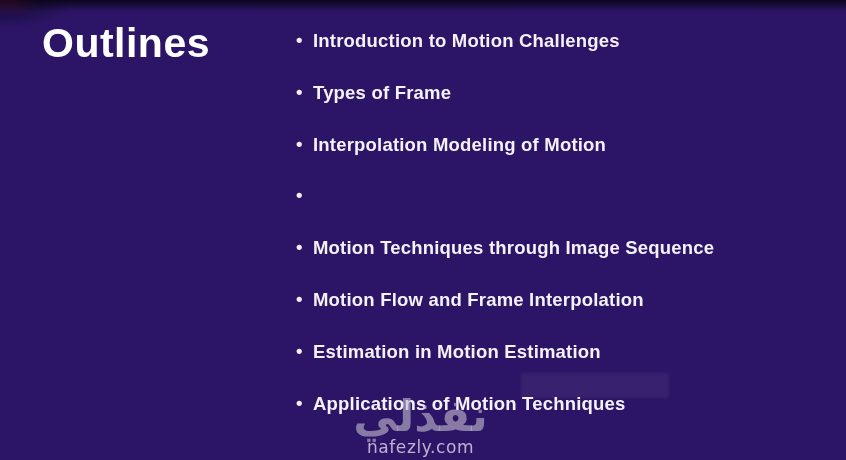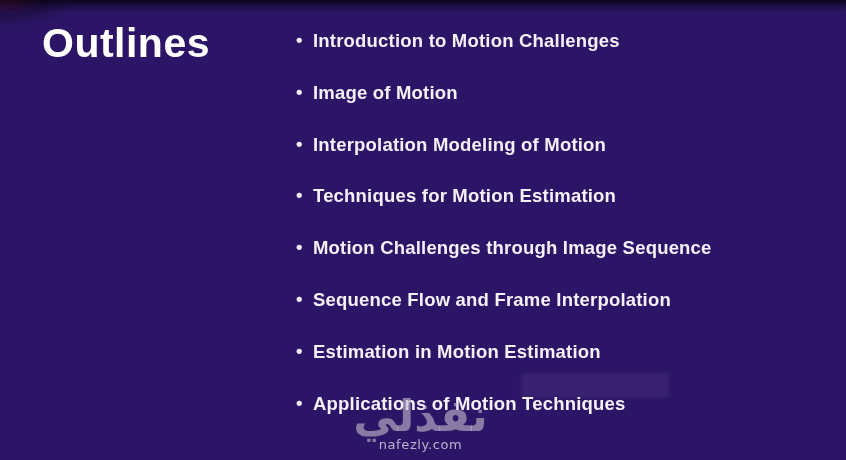--- a/index.html
+++ b/index.html
@@ -82,21 +82,21 @@
     display: block;
     font-size: 44px;
     font-weight: bold;
     line-height: 40px;
     color: rgba(192,185,204,0.62);
     font-family: "DejaVu Sans", sans-serif;
   }
   .watermark .site {
     display: block;
     margin-top: 1px;
-    font-size: 13px;
+    font-size: 17px;
     letter-spacing: 0.6px;
     color: rgba(220,214,230,0.82);
     font-family: "DejaVu Sans", sans-serif;
   }
 </style>
 </head>
 <body>
 
 <div class="slide">
 
@@ -105,37 +105,36 @@
 
   <h1 class="slide-title">Outlines</h1>
 
   <ul class="outline-list">
     <li>
       <span class="bullet-dot">•</span>
       <span>Introduction to Motion Challenges</span>
     </li>
     <li>
       <span class="bullet-dot">•</span>
-      <span>Image of Motion</span>
+      <span>Types of Frame</span>
     </li>
     <li>
       <span class="bullet-dot">•</span>
       <span>Interpolation Modeling of Motion</span>
     </li>
     <li>
       <span class="bullet-dot">•</span>
-      <span>Techniques for Motion Estimation</span>
     </li>
     <li>
       <span class="bullet-dot">•</span>
-      <span>Motion Challenges through Image Sequence</span>
+      <span>Motion Techniques through Image Sequence</span>
     </li>
     <li>
       <span class="bullet-dot">•</span>
-      <span>Sequence Flow and Frame Interpolation</span>
+      <span>Motion Flow and Frame Interpolation</span>
     </li>
     <li>
       <span class="bullet-dot">•</span>
       <span>Estimation in Motion Estimation</span>
     </li>
     <li>
       <span class="bullet-dot">•</span>
       <span>Applications of Motion Techniques</span>
     </li>
   </ul>

